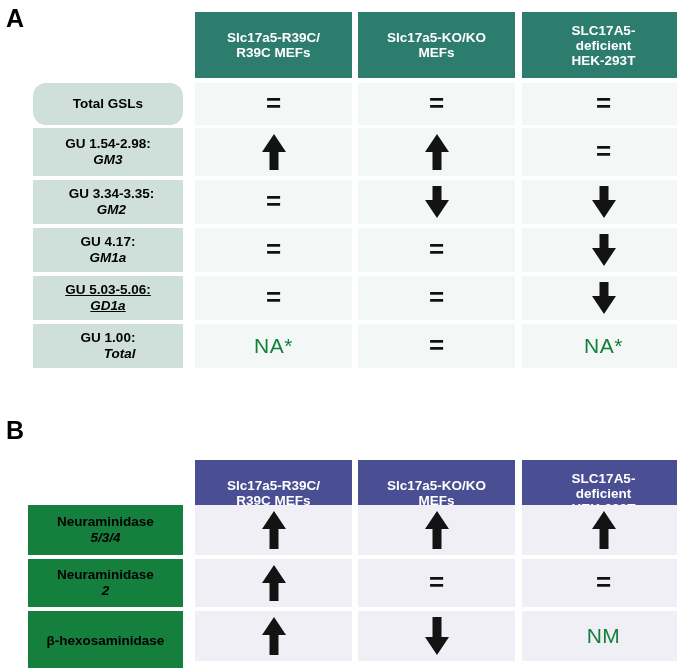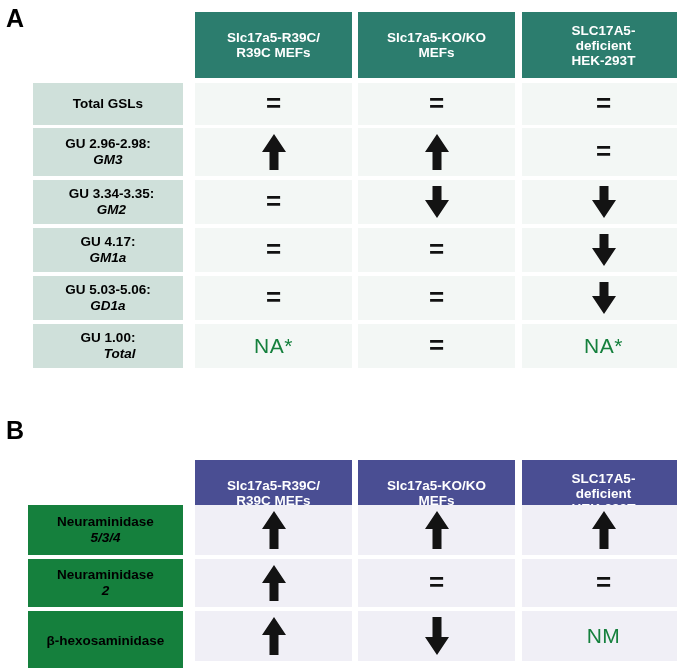--- a/index.html
+++ b/index.html
@@ -78,34 +78,34 @@
       <div class="panel-letter" style="left:6px;top:6px;">A</div>
       <div class="hdr-cell" style="left:195px;top:12px;width:157px;">
         <div><span>Slc17a5-R39C/</span><br><span>R39C MEFs</span></div>
       </div>
       <div class="hdr-cell" style="left:358px;top:12px;width:157px;">
         <div><span>Slc17a5-KO/KO</span><br><span>MEFs</span></div>
       </div>
       <div class="hdr-cell" style="left:522px;top:12px;width:163px;">
         <div><span>SLC17A5-</span><br><span>deficient</span><br><span>HEK-293T</span></div>
       </div>
-      <div class="lbl-cell" style="left:33px;top:83px;width:150px;height:42px;">
+      <div class="lbl-cell" style="left:33px;top:83px;width:150px;height:42px;border-radius:13px;">
         <div><span>Total GSLs</span></div>
       </div>
       <div class="data-cell" style="left:195px;top:83px;width:157px;height:42px;">
         <span class="eq">=</span>
       </div>
       <div class="data-cell" style="left:358px;top:83px;width:157px;height:42px;">
         <span class="eq">=</span>
       </div>
       <div class="data-cell" style="left:522px;top:83px;width:163px;height:42px;">
         <span class="eq">=</span>
       </div>
       <div class="lbl-cell" style="left:33px;top:128px;width:150px;height:48px;">
-        <div><span>GU 2.96-2.98:</span><br><i>GM3</i></div>
+        <div><span>GU 1.54-2.98:</span><br><i>GM3</i></div>
       </div>
       <div class="data-cell" style="left:195px;top:128px;width:157px;height:48px;">
         <svg class="arrow" width="30" height="40" viewBox="0 0 30 40">
           <polygon points="15,2 27,20 19.5,20 19.5,38 10.5,38 10.5,20 3,20" fill="#131313"></polygon>
         </svg>
       </div>
       <div class="data-cell" style="left:358px;top:128px;width:157px;height:48px;">
         <svg class="arrow" width="30" height="40" viewBox="0 0 30 40">
           <polygon points="15,2 27,20 19.5,20 19.5,38 10.5,38 10.5,20 3,20" fill="#131313"></polygon>
         </svg>
@@ -136,21 +136,21 @@
         <span class="eq">=</span>
       </div>
       <div class="data-cell" style="left:358px;top:228px;width:157px;height:44px;">
         <span class="eq">=</span>
       </div>
       <div class="data-cell" style="left:522px;top:228px;width:163px;height:44px;">
         <svg class="arrow" width="30" height="36" viewBox="0 0 30 36">
           <polygon points="15,34 3,16 10.5,16 10.5,2 19.5,2 19.5,16 27,16" fill="#131313"></polygon>
         </svg>
       </div>
-      <div class="lbl-cell" style="left:33px;top:276px;width:150px;height:44px;">
+      <div class="lbl-cell" style="left:33px;top:276px;width:150px;height:44px;text-decoration:underline;">
         <div><span>GU 5.03-5.06:</span><br><i>GD1a</i></div>
       </div>
       <div class="data-cell" style="left:195px;top:276px;width:157px;height:44px;">
         <span class="eq">=</span>
       </div>
       <div class="data-cell" style="left:358px;top:276px;width:157px;height:44px;">
         <span class="eq">=</span>
       </div>
       <div class="data-cell" style="left:522px;top:276px;width:163px;height:44px;">
         <svg class="arrow" width="30" height="36" viewBox="0 0 30 36">

